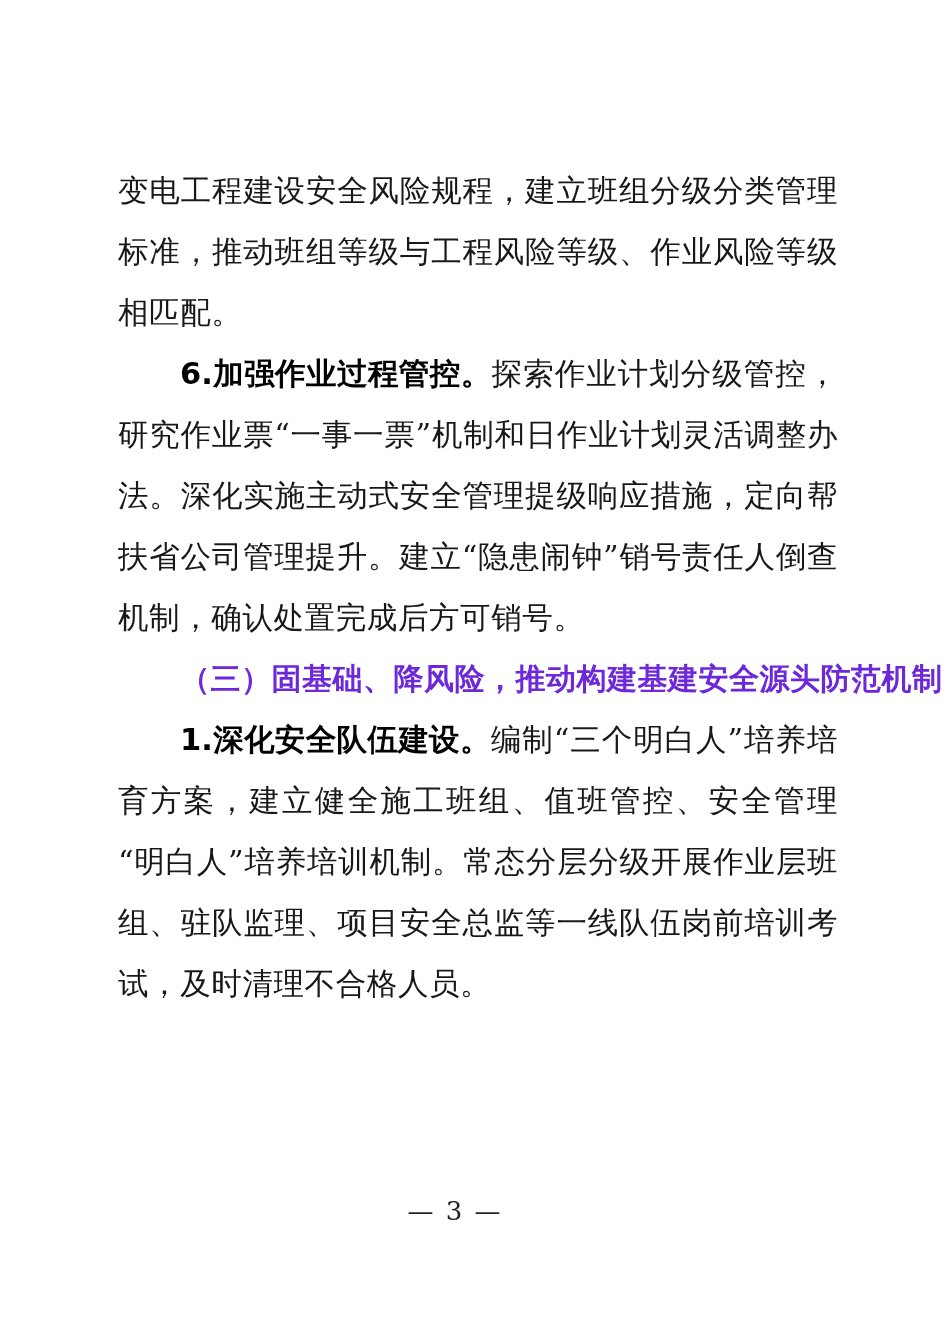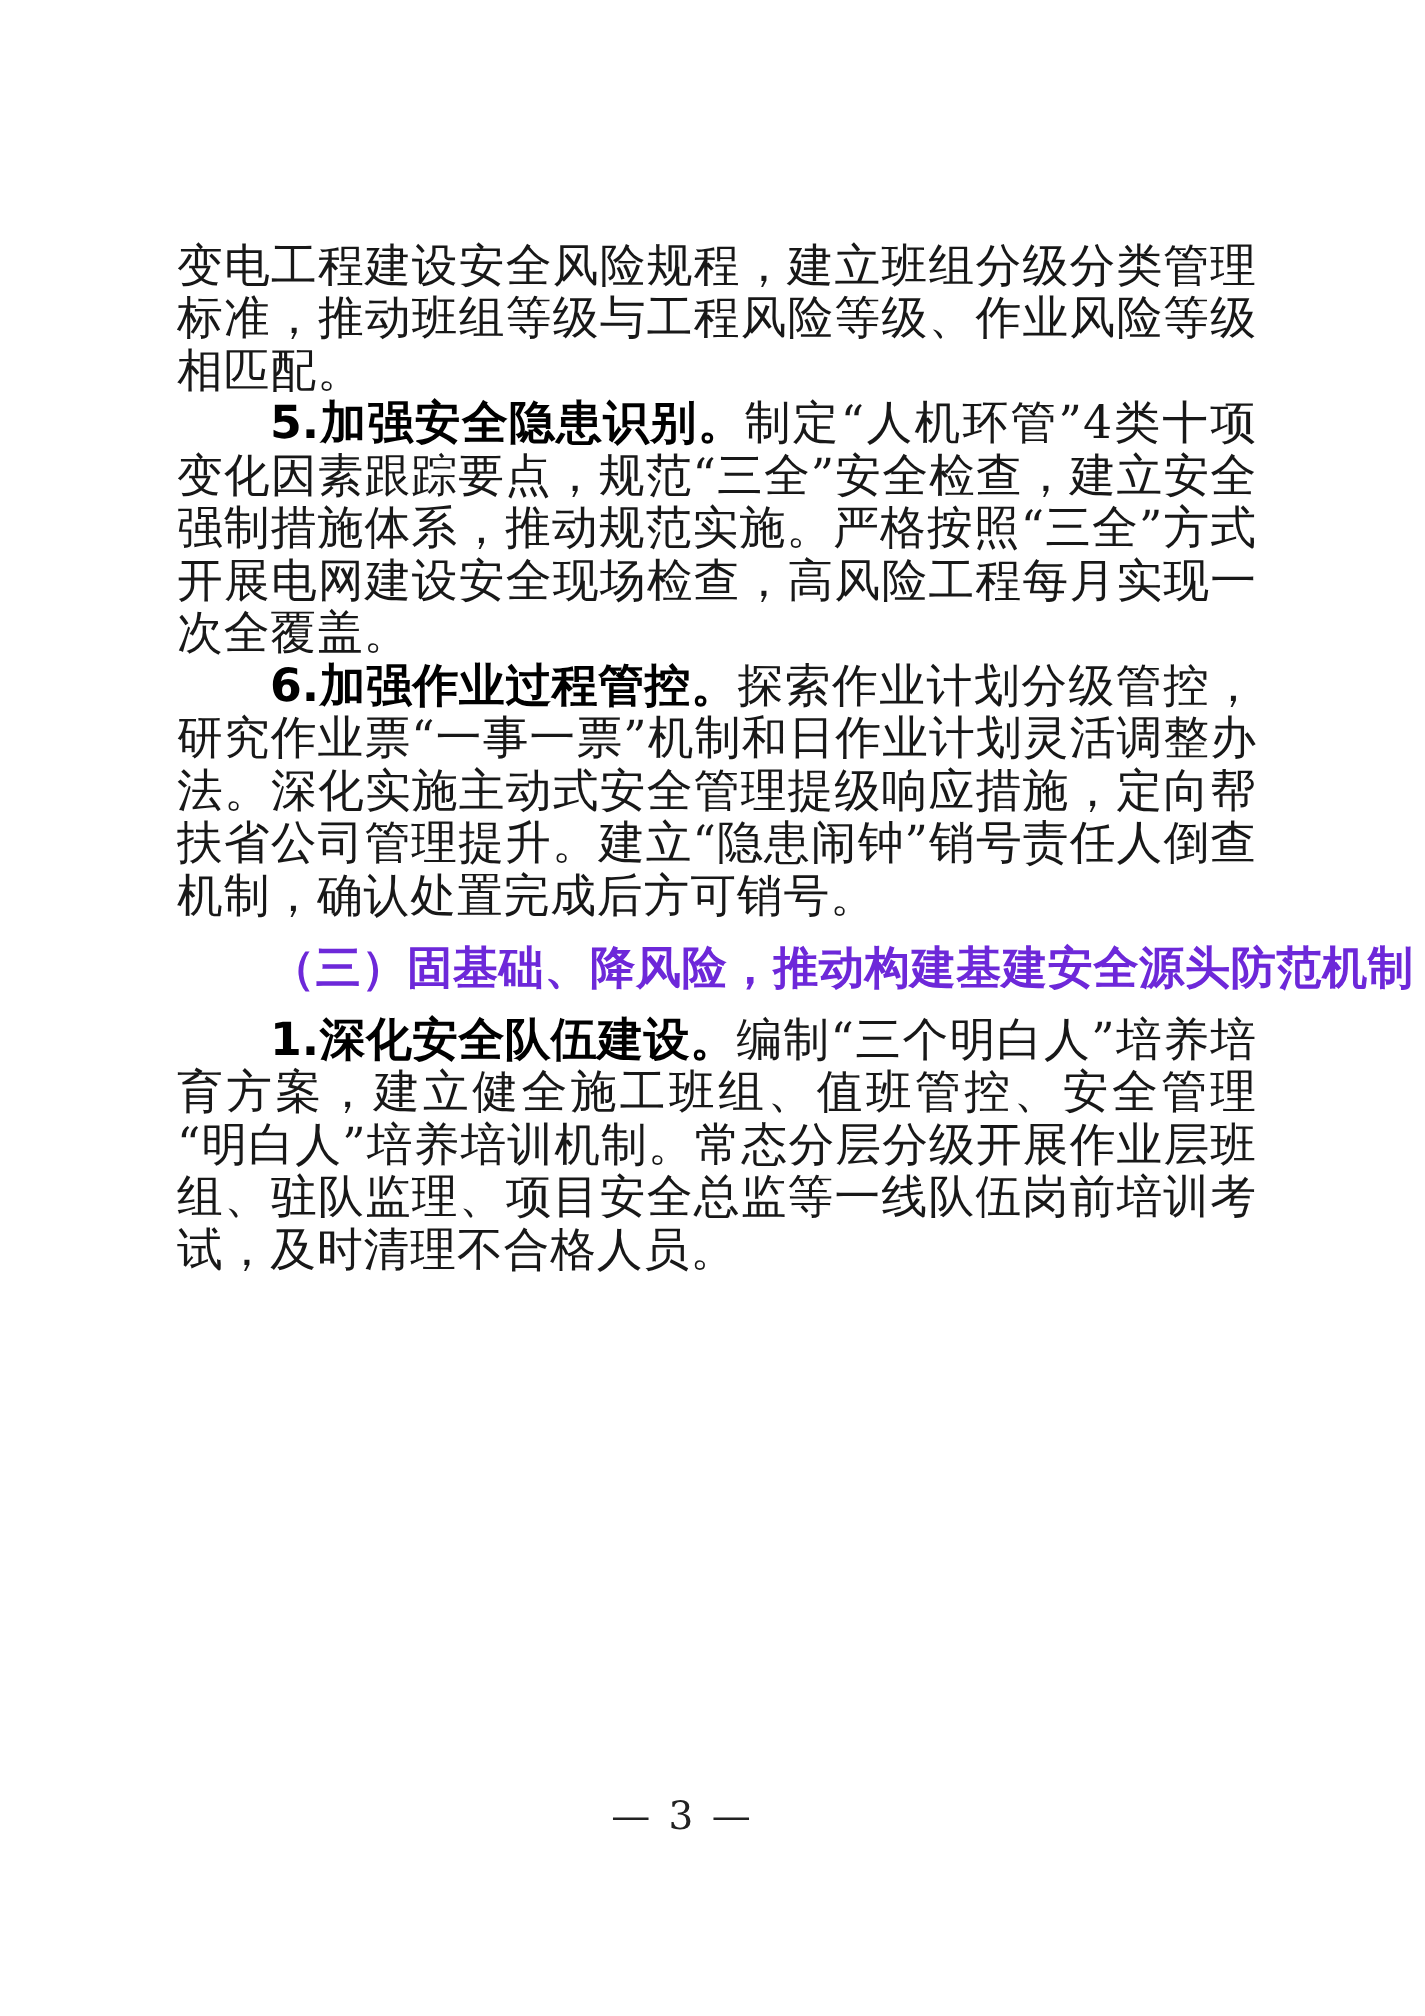--- a/index.html
+++ b/index.html
@@ -30,21 +30,21 @@
     position: absolute;
     left: 118px;
     top: 160px;
     width: 720px;
   }
 
   
   .para {
     margin: 0;
     font-size: 30.5px;
-    line-height: 35px;
+    line-height: 61px;
     letter-spacing: 0.6px;
     text-align: justify;
     text-justify: inter-character;
     text-align-last: left;
     font-weight: 400;
     color: #181818;
   }
   .para.continuation {
     text-indent: 0;
   }
@@ -92,21 +92,20 @@
 </style>
 </head>
 <body>
 
 <div class="page">
 
   <div class="text-column">
 
     <p class="para continuation">变电工程建设安全风险规程，建立班组分级分类管理标准，推动班组等级与工程风险等级、作业风险等级相匹配。</p>
 
-    <p class="para indent2"><span class="run-title">5.加强安全隐患识别。</span><span>制定“人机环管”4类十项变化因素跟踪要点，规范“三全”安全检查，建立安全强制措施体系，推动规范实施。严格按照“三全”方式开展电网建设安全现场检查，高风险工程每月实现一次全覆盖。</span></p>
 
     <p class="para indent2"><span class="run-title">6.加强作业过程管控。</span><span>探索作业计划分级管控，研究作业票“一事一票”机制和日作业计划灵活调整办法。深化实施主动式安全管理提级响应措施，定向帮扶省公司管理提升。建立“隐患闹钟”销号责任人倒查机制，确认处置完成后方可销号。</span></p>
 
     <p class="section-heading">（三）固基础、降风险，推动构建基建安全源头防范机制</p>
 
 
     <p class="para indent2"><span class="run-title">1.深化安全队伍建设。</span><span>编制“三个明白人”培养培育方案，建立健全施工班组、值班管控、安全管理“明白人”培养培训机制。常态分层分级开展作业层班组、驻队监理、项目安全总监等一线队伍岗前培训考试，及时清理不合格人员。</span></p>
 
   </div>
 

